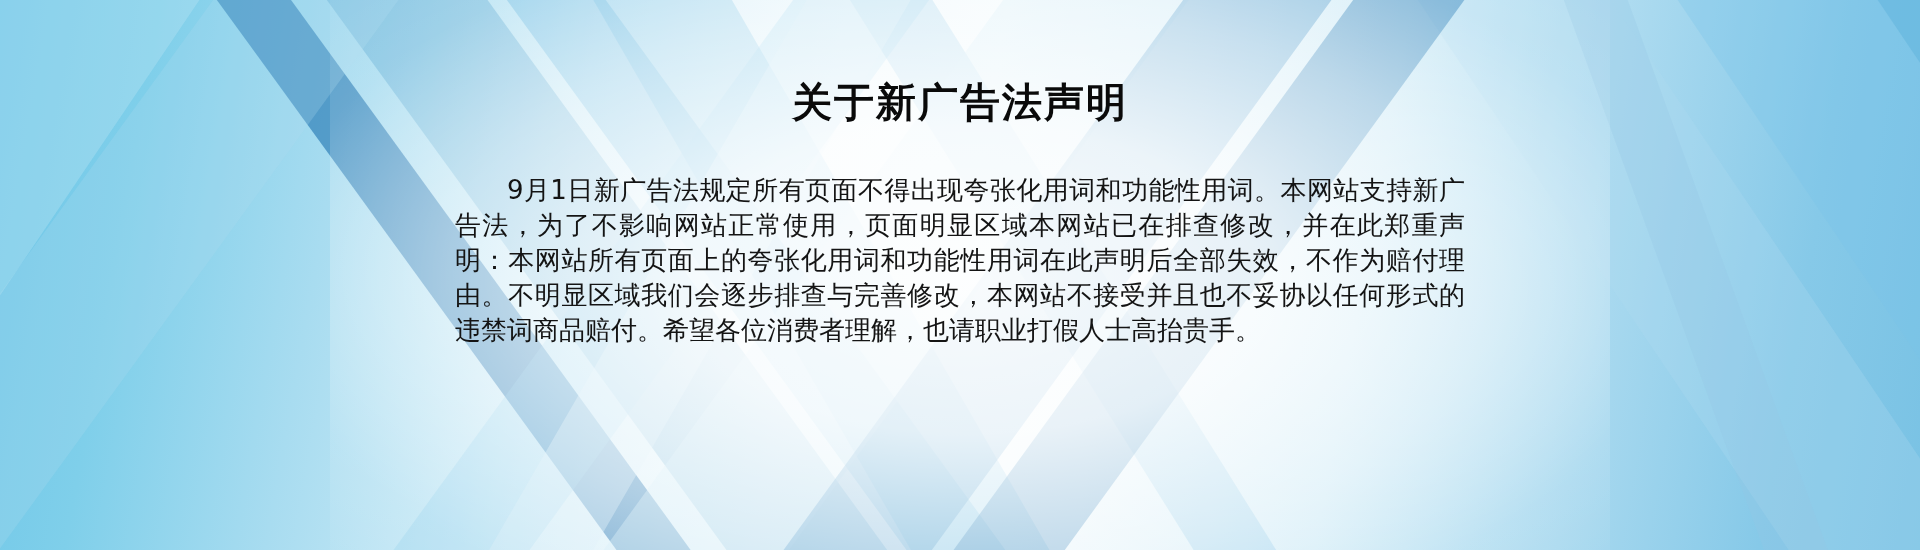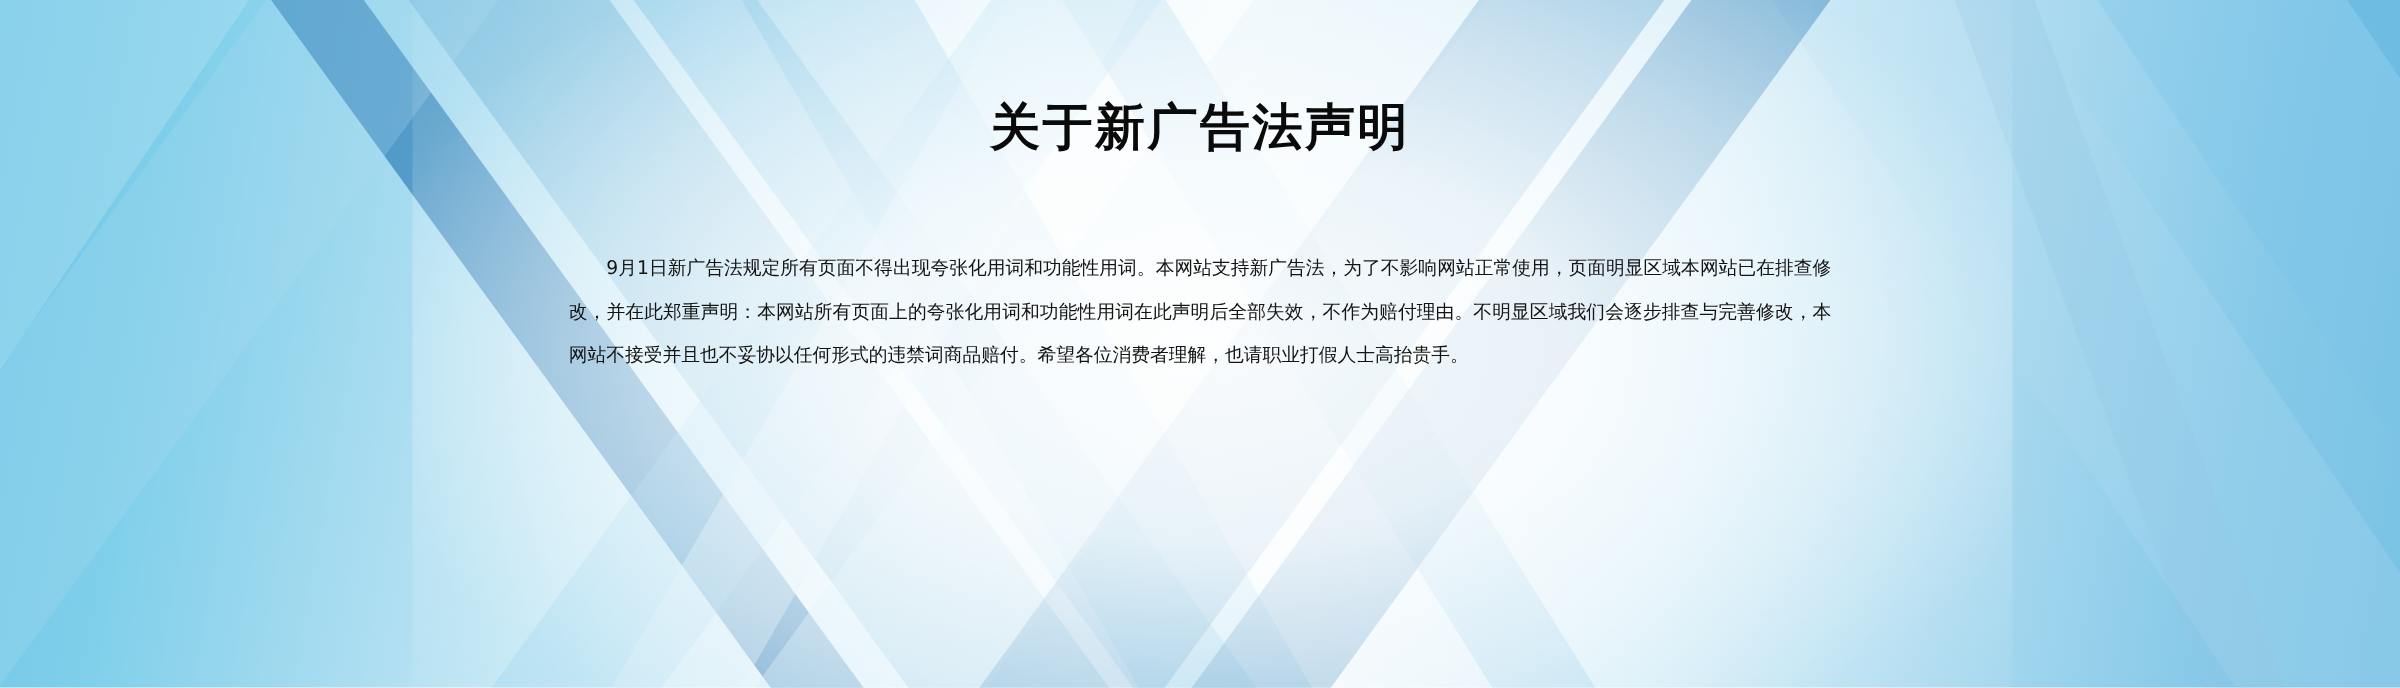--- a/index.html
+++ b/index.html
@@ -102,24 +102,24 @@
     margin-top: 78px;
     font-size: 40px;
     font-weight: bold;
     color: #0a0a0a;
     letter-spacing: 2px;
     line-height: 1.2;
     font-family: "DejaVu Sans", "Liberation Sans", sans-serif;
   }
 
   .statement-body {
-    margin-top: 44px;
+    margin-top: 20px;
     width: 1010px;
     color: #141414;
-    font-size: 15px;
+    font-size: 26px;
     line-height: 35px;
     text-align: justify;
     text-justify: inter-ideograph;
   }
 
   .statement-body p {
     margin: 0;
   }
   .statement-body p.indent {
     text-indent: 2em;

